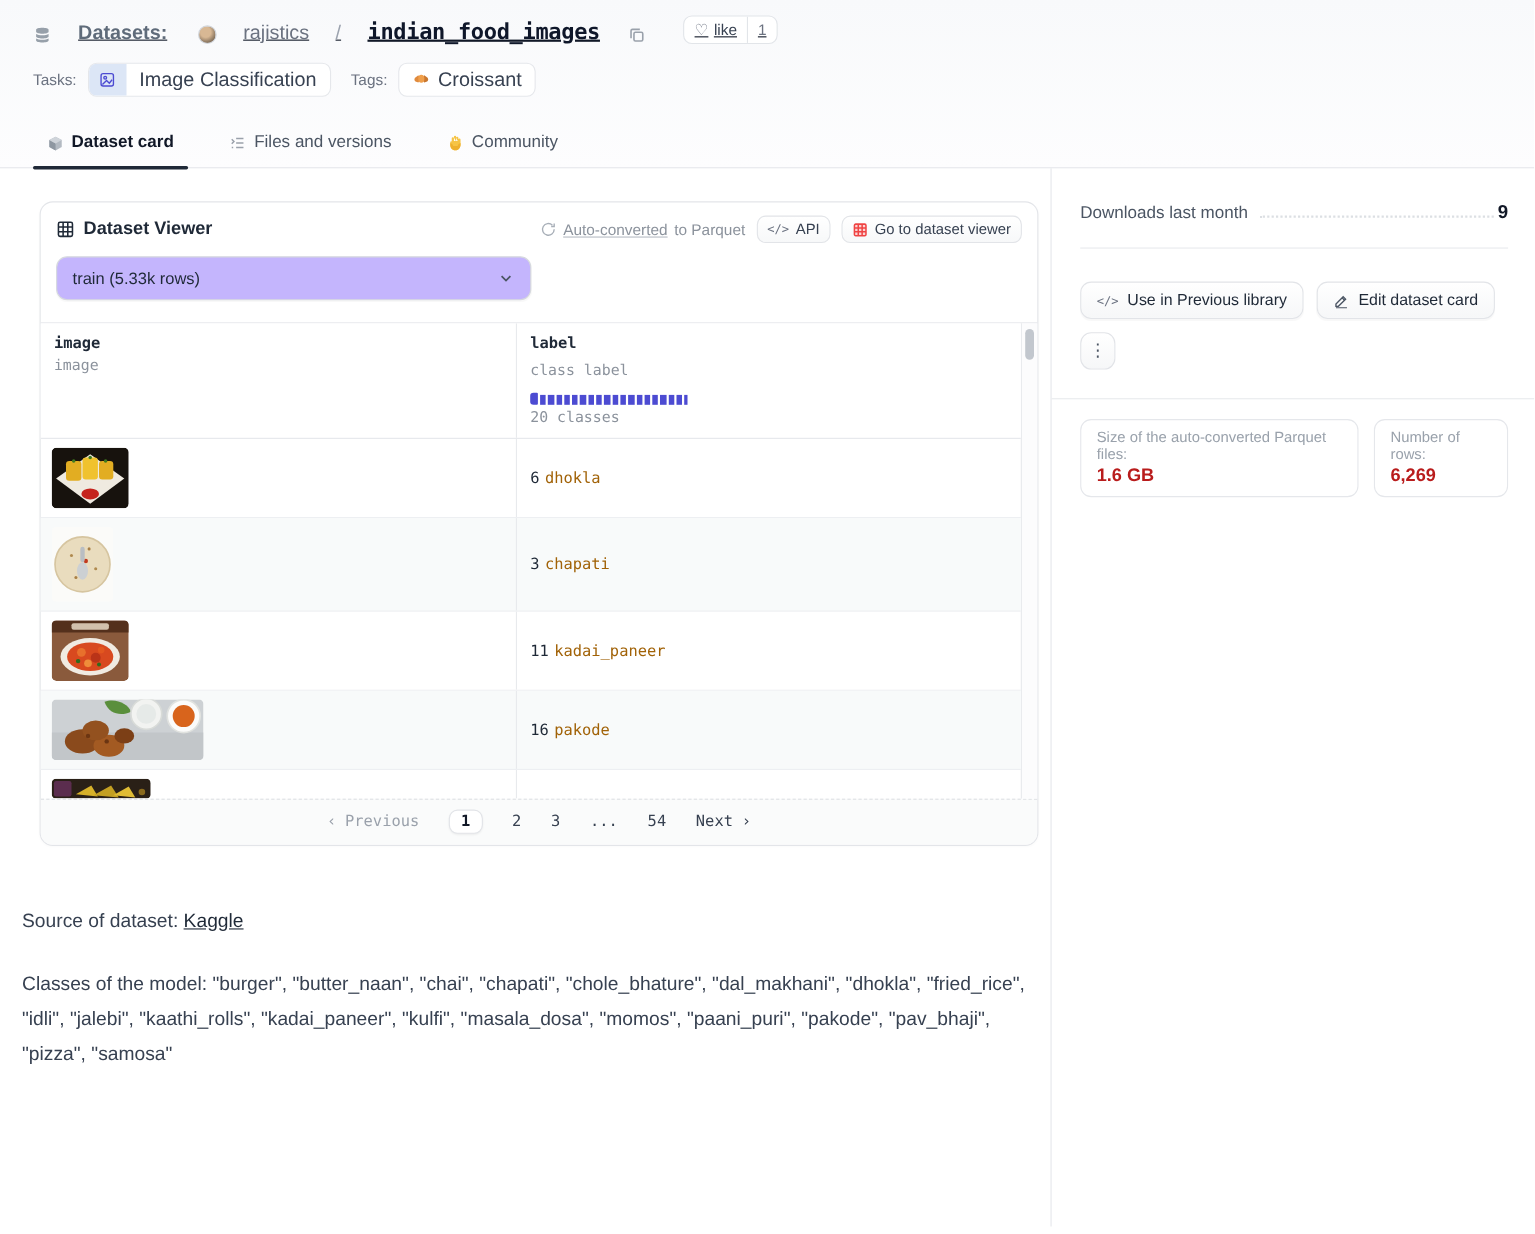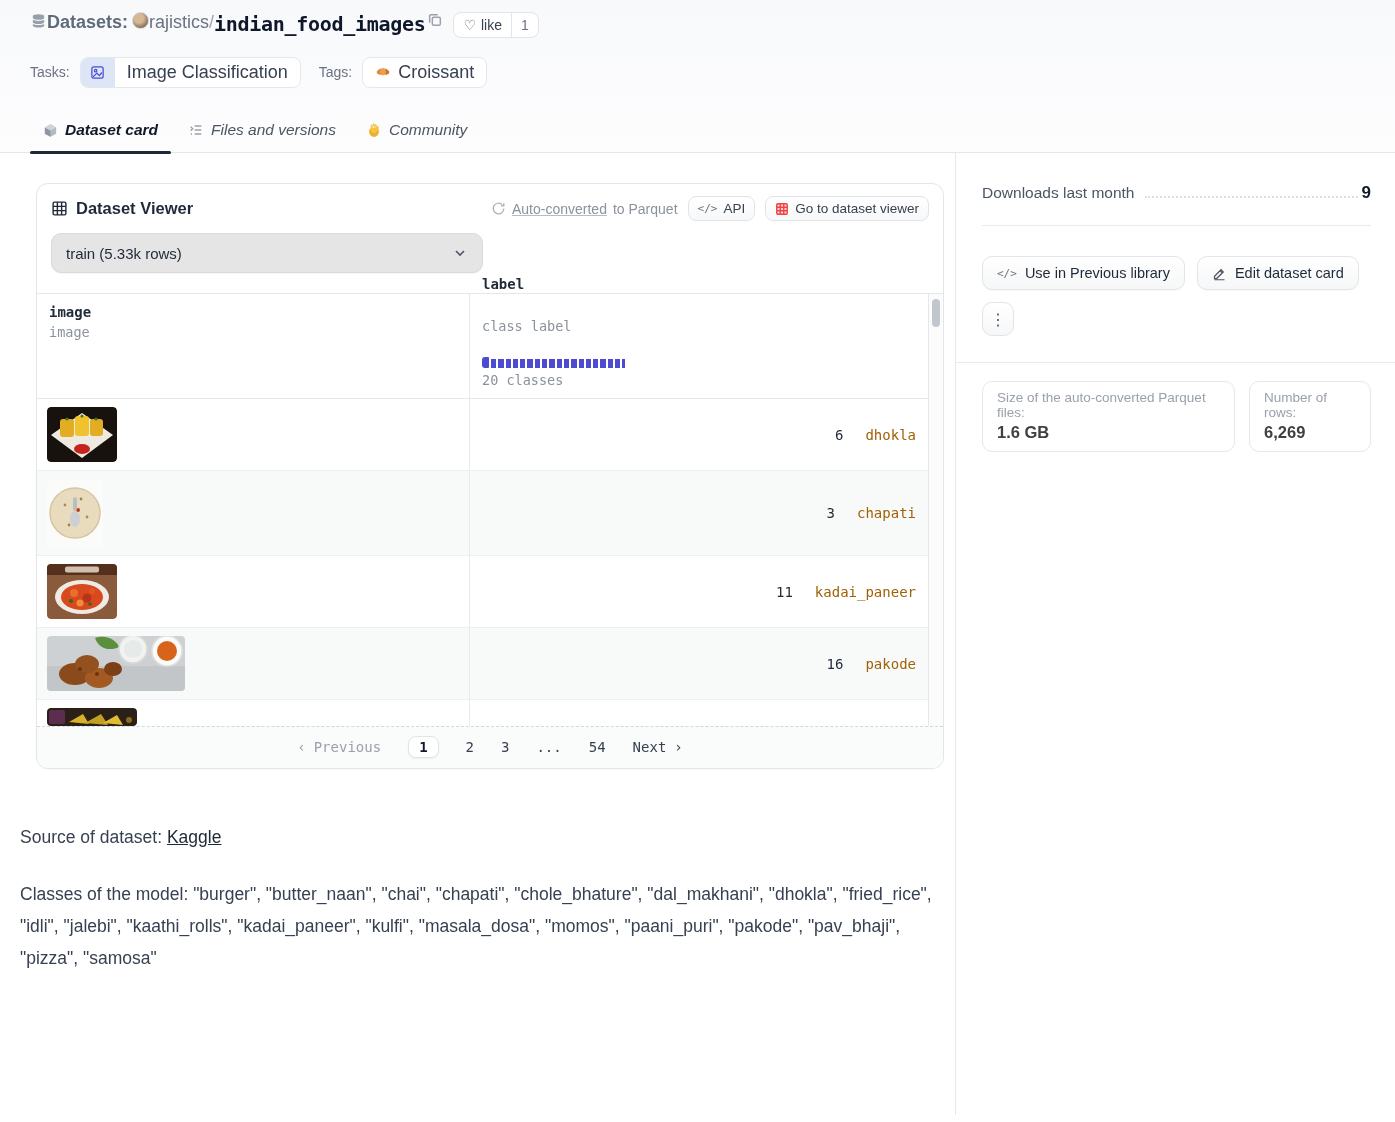--- a/index.html
+++ b/index.html
@@ -8,21 +8,21 @@
     width:1395px; height:1122px; overflow:hidden; position:relative;
     font-family:"Liberation Sans", sans-serif; color:#111827; background:#fff;
   }
   .mono { font-family:"DejaVu Sans Mono", monospace; }
 
   
   .top {
     background:linear-gradient(to bottom,#f8f9fb,#fdfdfe);
     padding:12px 0 0 30px; border-bottom:1.5px solid #e5e7eb;
   }
-  .title-row { display:flex; align-items:flex-start; gap:0; height:28px; }
+  .title-row { display:flex; align-items:flex-end; gap:24px; height:28px;text-decoration:underline; }
   .crumb-label { font-size:18px; font-weight:700; color:#5f6b7a; margin-right:4px; }
   .avatar { width:17px; height:17px; border-radius:50%;
     background:radial-gradient(circle at 40% 35%, #d8b894 0 35%, #8a7660 70%, #57493c 100%);
     border:1px solid #d1d5db; }
   .owner { font-size:18px; color:#6b7280; }
   .slash { font-size:18px; color:#9ca3af; }
   .repo-title { font-size:20px; font-weight:700; color:#0f172a; letter-spacing:-0.3px; }
   .copy-btn { display:inline-flex; margin-left:2px; cursor:pointer; }
   .like-group { display:inline-flex; align-items:center; border:1px solid #e2e5e9; border-radius:8px;
     background:#fff; margin-left:10px; height:26px; overflow:hidden; font-size:14px; color:#374151; }
@@ -31,21 +31,21 @@
   .like-count { border-left:1px solid #e2e5e9; padding:0 9px; color:#6b7280; height:100%; display:flex; align-items:center; }
 
   .meta-row { display:flex; align-items:center; gap:10px; margin-top:16px; height:32px; font-size:14px; }
   .meta-label { color:#6b7280; }
   .pill { display:inline-flex; align-items:center; border:1px solid #e5e7eb; border-radius:8px;
     background:#fff; height:31px; overflow:hidden; color:#374151; font-size:18px; }
   .pill .icon-seg { background:#dce6f6; height:100%; width:34px; display:flex; align-items:center; justify-content:center; }
   .pill .txt-seg { padding:0 12px; }
   .pill.tag-pill { padding:0 12px; gap:7px; }
 
-  .tabs { display:flex; align-items:flex-end; margin-top:22px; height:42px; gap:4px;font-style:italic; }
+  .tabs { display:flex; align-items:flex-end; margin-top:22px; height:42px; gap:24px; }
   .tab { display:flex; align-items:center; gap:7px; padding:0 13px 13px 13px; font-size:15.5px;
     color:#4b5563; position:relative; cursor:pointer; }
   .tab.active { color:#111827; font-weight:700; }
   .tab.active::after { content:""; position:absolute; left:0; right:0; bottom:-2px; height:3.5px;
     background:#1f2937; border-radius:2px; }
 
   
   .body-grid { display:flex; align-items:stretch; min-height:962px; }
   .main { width:955px; flex:none; }
   .sidebar { flex:1; border-left:1px solid #e5e7eb; padding:30px 24px 0 26px; }
@@ -57,33 +57,33 @@
   .vc-title { font-weight:700; font-size:16.5px; color:#1f2937; margin-left:8px; }
   .vc-right { margin-left:auto; display:flex; align-items:center; gap:10px; }
   .autoconv { display:flex; align-items:center; gap:6px; font-size:14px; color:#8b929c; }
   .autoconv a { color:#8b929c; text-decoration:underline; text-decoration-color:#b6bcc4; cursor:pointer; }
   .mini-btn { display:inline-flex; align-items:center; gap:6px; border:1px solid #e2e4e8; border-radius:8px;
     background:linear-gradient(#fff,#f7f8f9); padding:4px 9px; font-size:13.5px; color:#374151; cursor:pointer; }
   .code-glyph { font-family:"DejaVu Sans Mono", monospace; font-size:11px; color:#6b7280; }
 
   .split-block { padding:2px 14px 20px 14px; }
   .split-label { font-size:15.5px; color:#1f2937; margin:6px 0 10px 2px; }
-  .select { width:432px; height:40px; border:1px solid #d6d9de; border-radius:10px; background:#e5e5e5;
+  .select { width:432px; height:40px; border:1px solid #d6d9de; border-radius:10px; background:#c4b5fd;
     display:flex; align-items:center; padding:0 14px; font-size:15px; color:#1f2937; cursor:pointer;
     box-shadow:0 1px 1px rgba(0,0,0,0.03); }
   .select .chev { margin-left:auto; }
 
   .table-area { display:flex; border-top:1px solid #e5e7eb; }
   .tbl { flex:1; border-right:1px solid #e5e7eb; font-family:"DejaVu Sans Mono", monospace; }
   .trow { display:flex; border-bottom:1px solid #edeff2; }
   .trow:nth-child(odd) { background:#f8fafa; }
   .trow.hdr { background:#fff; height:105px; border-bottom:1px solid #e5e7eb; }
   .c-img { width:433px; flex:none; border-right:1px solid #e8eaed; padding:8px 10px; display:flex; align-items:center; }
   .trow.hdr .c-img, .trow.hdr .c-lab { display:flex; flex-direction:column; align-items:flex-start; padding:10px 12px; }
-  .c-lab { flex:1; padding:8px 12px; display:flex; align-items:center; gap:22px; font-size:14px;justify-content:flex-end; }
+  .c-lab { flex:1; padding:8px 12px; display:flex; align-items:center; gap:5px; font-size:14px; }
   .col-name { font-weight:700; font-size:14px; color:#1f2937; }
   .col-type { font-size:13.5px; color:#8b929c; margin-top:4px; }
   .hdr-bottom { margin-top:auto; }
   .hist { display:flex; align-items:flex-end; gap:2px; height:12px; }
   .hbar { width:5.3px; height:9px; background:#4c4bd2; }
   .hbar:first-child { width:7px; height:11px; border-radius:3px 1px 1px 3px; }
   .hbar:last-child { width:2.5px; }
   .hist-caption { font-size:13.5px; color:#8b929c; margin-top:4px; }
   .lab-id { color:#1f2937; }
   .lab-name { color:#a16207; }
@@ -116,21 +116,21 @@
   .sb-btn { display:inline-flex; align-items:center; gap:8px; height:34px; padding:0 14px;
     border:1px solid #e2e4e8; border-radius:10px; background:linear-gradient(#fff,#f6f7f8);
     font-size:14.5px; color:#1f2937; cursor:pointer; box-shadow:0 1px 1px rgba(0,0,0,0.03); }
   .kebab-btn { margin-top:12px; width:32px; height:34px; display:inline-flex; align-items:center; justify-content:center;
     border:1px solid #e2e4e8; border-radius:10px; background:linear-gradient(#fff,#f6f7f8);
     font-size:16px; color:#4b5563; cursor:pointer; }
   .sb-divider { border:none; border-top:1px solid #e8eaed; margin:26px -24px 0 -26px; }
   .stat-row { display:flex; gap:14px; margin-top:18px; }
   .stat-card { border:1px solid #e5e7eb; border-radius:10px; padding:8px 14px 9px 14px; background:#fff; }
   .stat-label { font-size:13.5px; color:#99a1ab; }
-  .stat-value { font-size:16.5px; color:#404040; font-weight:600; margin-top:3px; }
+  .stat-value { font-size:16.5px; color:#b91c1c; font-weight:600; margin-top:3px; }
 
   svg { display:block; }
 </style>
 </head>
 <body>
 
 <div class="page">
 
   <header class="top">
     <div class="title-row">

